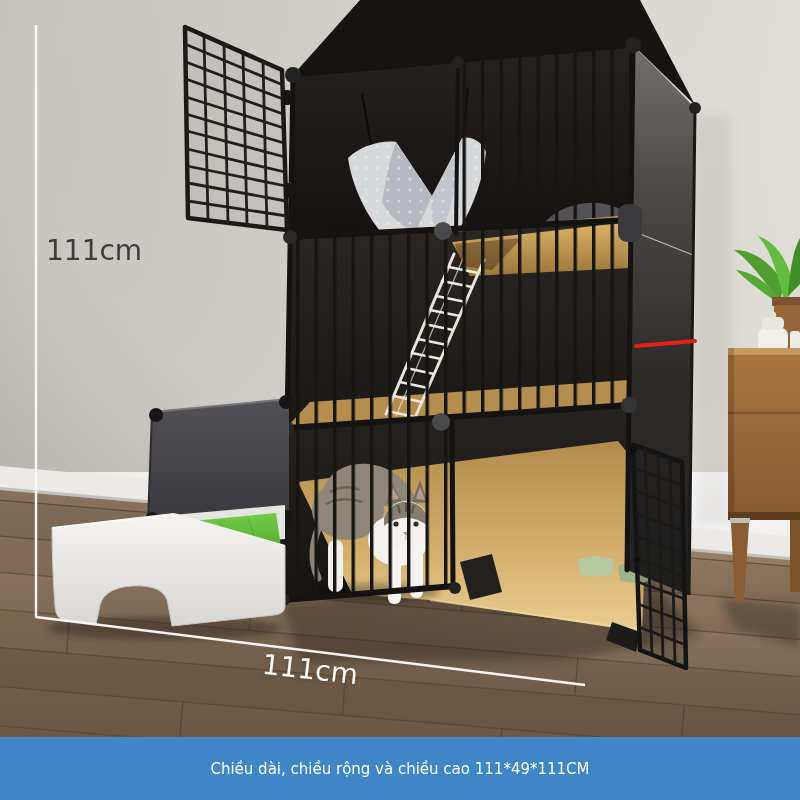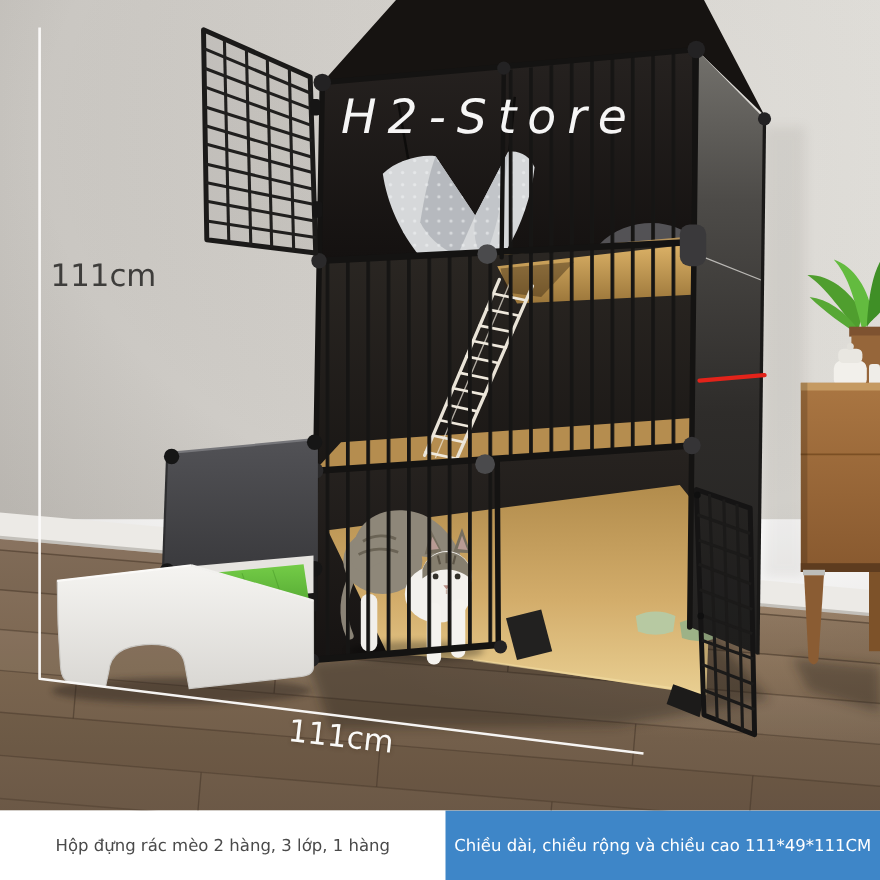--- a/index.html
+++ b/index.html
@@ -365,21 +365,19 @@
           <line x1="639" y1="627" x2="686" y2="645"></line>
       </g>
       <circle cx="634" cy="450" r="3" fill="#0f0f0f"></circle>
         <circle cx="637" cy="560" r="3" fill="#0f0f0f"></circle>
     </g>
 
     <polyline points="36,25 36,617 585,685" fill="none" stroke="#fbfaf9" stroke-width="2.4" stroke-linejoin="round" opacity="0.97"></polyline>
     <line x1="636" y1="346" x2="695" y2="341" stroke="#e3231a" stroke-width="4" stroke-linecap="round"></line>
   </svg>
 
-  <div class="overlay watermark">H2-Store</div>
   <div class="overlay lbl-height">111cm</div>
   <div class="overlay lbl-width">111cm</div>
 
   <div class="caption">
-    <div class="caption-left">Hộp đựng rác mèo 2 hàng, 3 lớp, 1 hàng</div>
     <div class="caption-right">Chiều dài, chiều rộng và chiều cao 111*49*111CM</div>
   </div>
 </div>
 
 </body></html>

